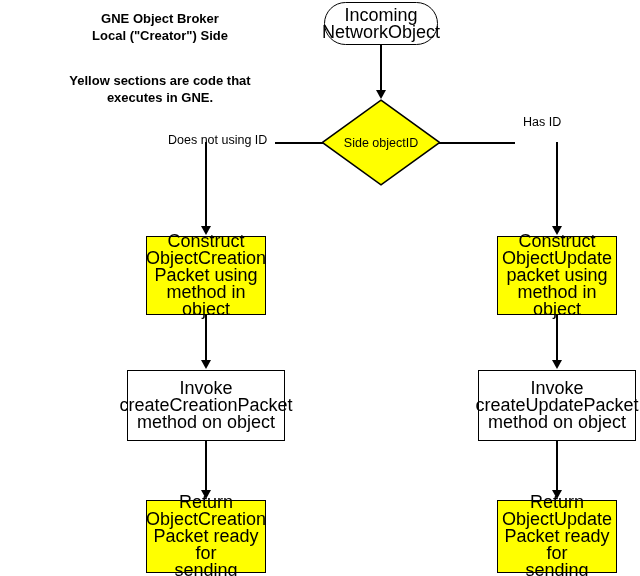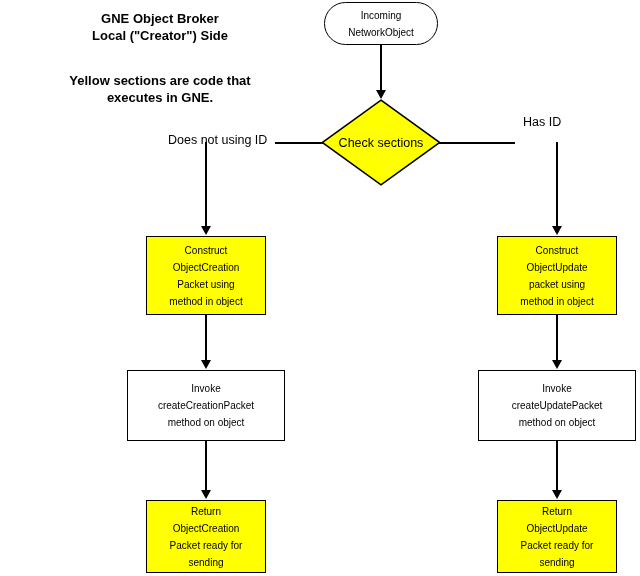--- a/index.html
+++ b/index.html
@@ -40,21 +40,21 @@
   }
   
   .node {
     position: absolute;
     box-sizing: border-box;
     display: flex;
     align-items: center;
     justify-content: center;
     text-align: center;
     color: #000000;
-    font-size: 10px;
+    font-size: 18px;
     line-height: 17px;
     white-space: pre-line;
   }
   .node.terminal {
     border: 1.6px solid #000000;
     border-radius: 24px;
     background: #ffffff;
   }
   .node.process {
     border: 1.6px solid #000000;
@@ -119,21 +119,21 @@
   <div class="node terminal" style="left:324px; top:2px; width:114px; height:43px;">Incoming
 NetworkObject</div>
 
   <div class="conn v" style="left:380px; top:45px; height:46px;"></div>
   <div class="arrowhead" style="left:375.5px; top:90px;"></div>
 
   <div class="decision" style="left:321px; top:99px; width:120px; height:87px;">
     <svg width="120" height="87" viewBox="0 0 120 87">
       <polygon points="60,1.2 118.8,43.5 60,85.8 1.2,43.5" fill="#FFFF00" stroke="#000000" stroke-width="1.6"></polygon>
     </svg>
-    <span class="decision-label">Check sections</span>
+    <span class="decision-label">Side objectID</span>
   </div>
 
   <div class="conn h" style="left:275px; top:142px; width:48px;"></div>
   <div class="branch-label" style="left:168px; top:133px;">Does not using ID</div>
   <div class="conn v" style="left:205px; top:142px; height:85px;"></div>
   <div class="arrowhead" style="left:200.5px; top:226px;"></div>
 
   <div class="conn h" style="left:439px; top:142px; width:76px;"></div>
   <div class="branch-label" style="left:523px; top:115px;">Has ID</div>
   <div class="conn v" style="left:556px; top:142px; height:85px;"></div>

